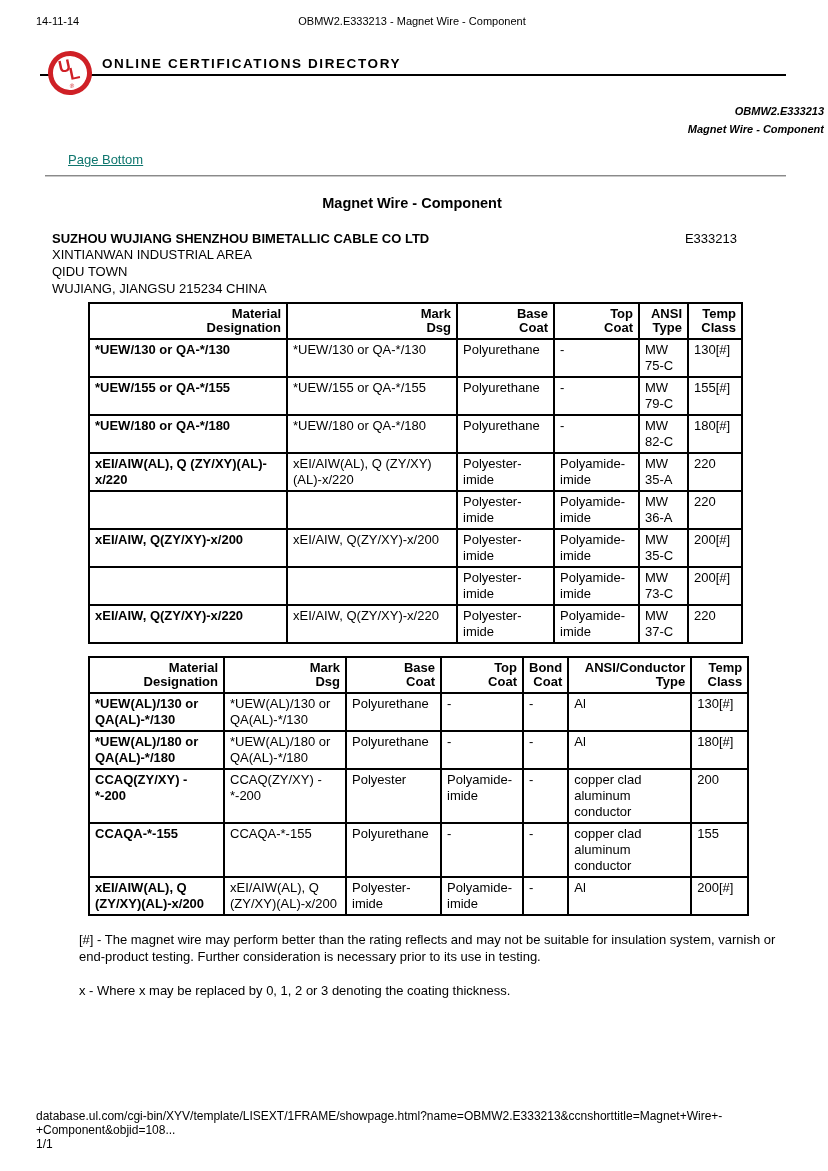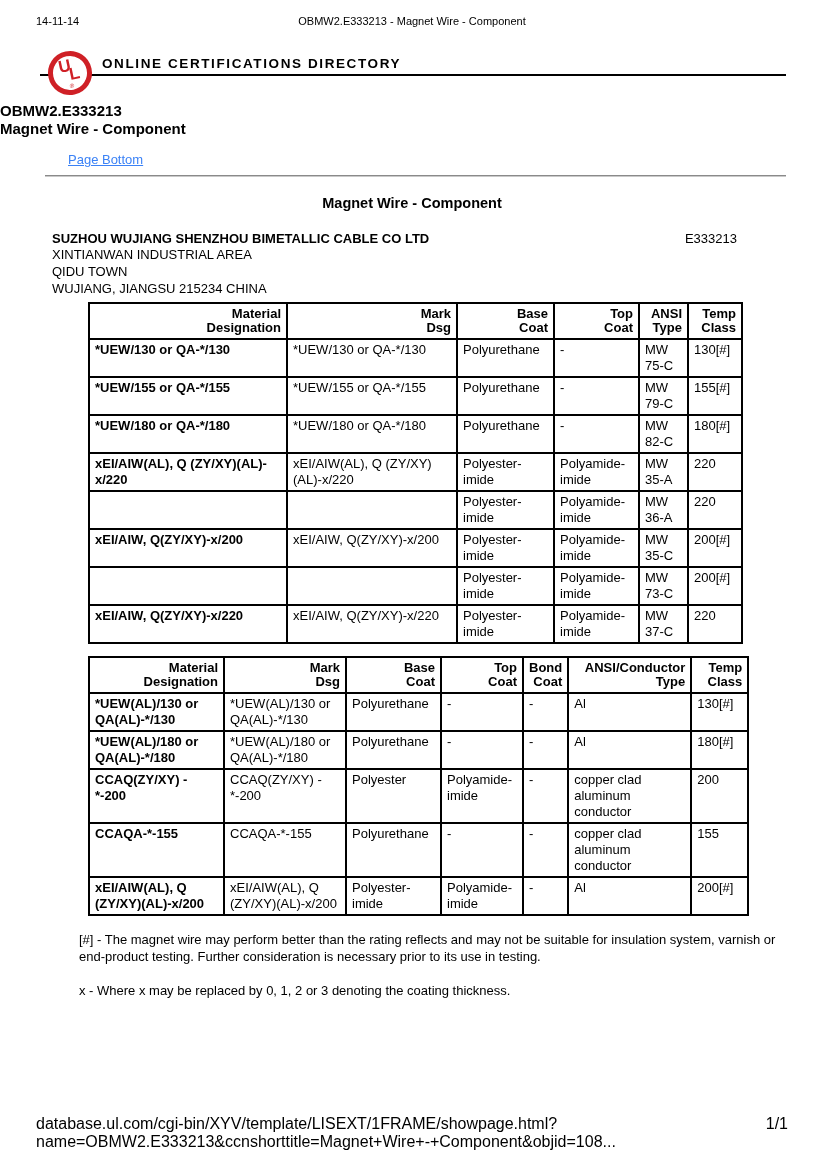--- a/index.html
+++ b/index.html
@@ -21,24 +21,24 @@
     position:absolute; left:8px; top:1px; width:44px; height:44px;
     border:5px solid #cf2026; border-radius:50%; background:#fff; z-index:2;
     transform:rotate(-12deg); color:#cf2026; font-weight:bold;
   }
   .ul-logo .u { position:absolute; left:7px; top:0px; font-size:17px; }
   .ul-logo .l { position:absolute; left:16px; top:9px; font-size:17px; }
   .ul-logo .reg { position:absolute; left:14px; top:27px; font-size:6px; font-weight:normal; }
   .masthead-title { position:absolute; left:62px; top:6px; font-size:13.5px; font-weight:bold; letter-spacing:1.6px; }
 
   
-  .doc-title { margin-top:6px; text-align:left; font-weight:bold; font-size:15px; line-height:18px; }
+  .doc-title { margin-top:6px; text-align:right; font-weight:bold; font-size:11px; line-height:18px;font-style:italic; }
 
   .page-bottom-wrap { margin:14px 0 0 68px; font-size:13px; }
-  a.plain-link { color:#3b82f6; text-decoration:underline; cursor:pointer; }
+  a.plain-link { color:#0f766e; text-decoration:underline; cursor:pointer; }
 
   hr.rule { margin:8px 38px 0 45px; border:0; height:2px; background:#c9c9c9; border-top:1px solid #8a8a8a; }
 
   .section-heading { margin-top:18px; text-align:center; font-weight:bold; font-size:14.5px; }
 
   .general-info-wrap { margin:30px 0 0 52px; font-size:13px; }
 
   .company-block { margin:20px 87px 0 52px; font-size:13px; }
   .company-row { display:flex; justify-content:space-between; }
   .company-name { font-weight:bold; }
@@ -50,21 +50,21 @@
   .mat-table th, .mat-table td { border:2px solid #000; font-size:13px; padding:2px 5px; overflow-wrap:break-word; }
   .mat-table th { text-align:right; vertical-align:middle; white-space:pre-line; height:36px; line-height:14px; }
   .mat-table td { text-align:left; vertical-align:top; height:36px; line-height:16px; }
   .mat-table td:first-child { font-weight:bold; }
 
   .footnotes { margin:15px 45px 0 79px; font-size:13px; line-height:17px; }
   .footnotes p { margin:0 0 17px 0; }
 
   .print-footer {
     position:absolute; left:36px; right:36px; bottom:20px;
-    display:flex; justify-content:space-between; font-size:16px;
+    display:flex; justify-content:space-between; font-size:12px;flex-direction:column;
   }
 </style>
 </head>
 <body>
 
 <div class="page">
 
   <div class="print-header">
     <span class="print-date">14-11-14</span>
     <div class="print-doc-title">OBMW2.E333213 - Magnet Wire - Component</div>

